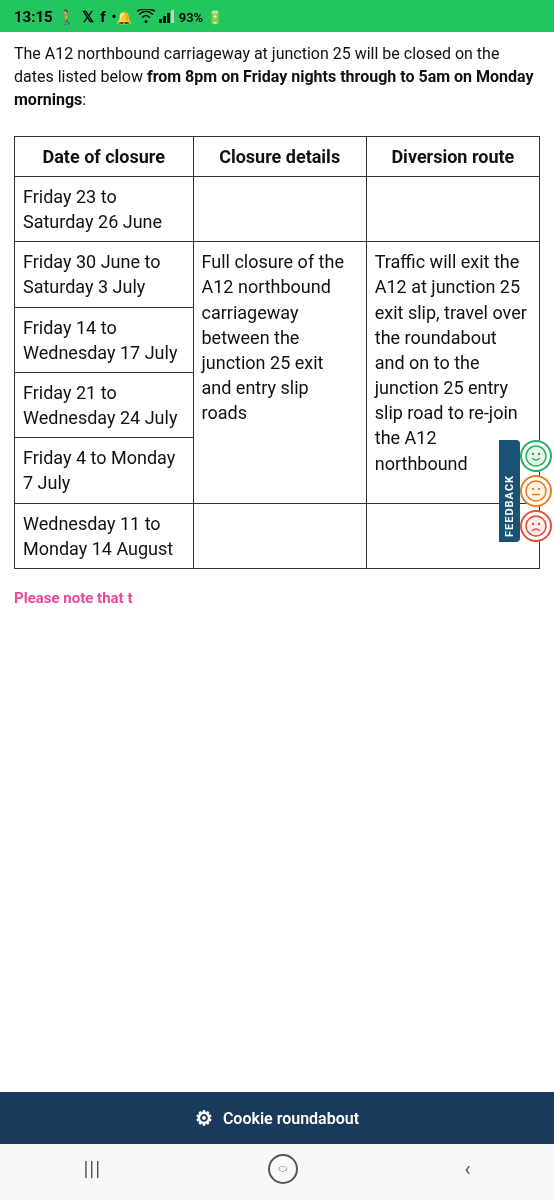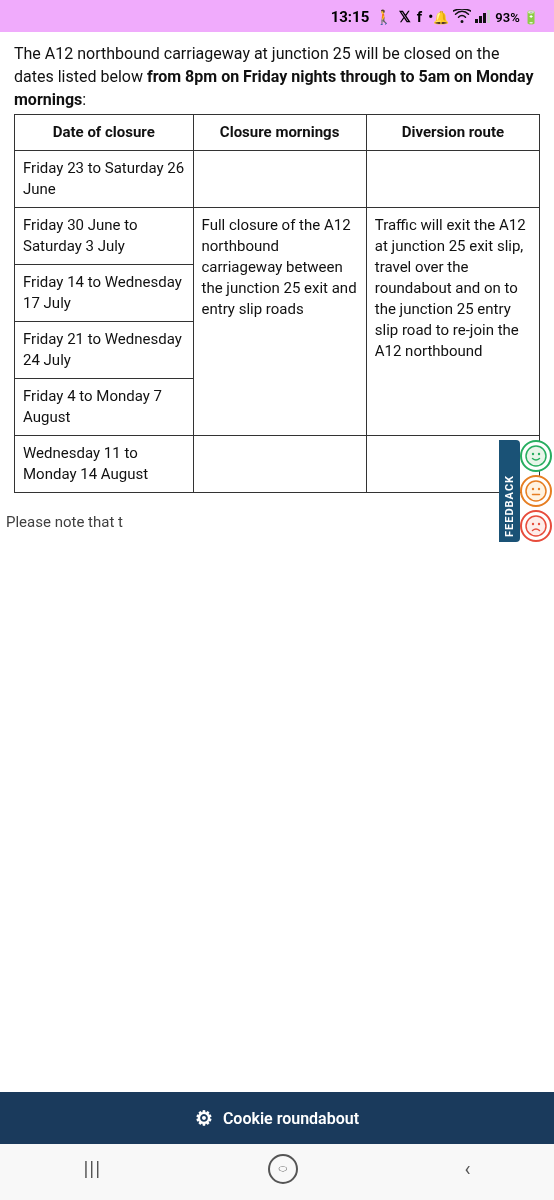--- a/index.html
+++ b/index.html
@@ -9,24 +9,24 @@
       background: #ffffff;
       width: 554px;
       min-height: 1200px;
       overflow-x: hidden;
       position: relative;
     }
 
     
     .status-bar {
       display: flex;
-      justify-content: flex-end;
+      justify-content: flex-start;
       align-items: center;
       padding: 8px 14px 6px 14px;
-      background: #f0abfc;
+      background: #22c55e;
       font-size: 14px;
       font-weight: 600;
     }
     .status-left {
       display: flex;
       align-items: center;
       gap: 6px;
     }
     .status-right {
       display: flex;
@@ -41,32 +41,32 @@
 
     
     .content {
       padding: 10px 14px 14px 14px;
     }
 
     .intro-text {
       font-size: 16px;
       line-height: 1.45;
       color: #111;
-      margin-bottom: 2px;
+      margin-bottom: 24px;
     }
 
     .intro-text strong {
       font-weight: 700;
     }
 
     
     .closure-table {
       width: 100%;
       border-collapse: collapse;
-      font-size: 15px;
+      font-size: 18px;
       line-height: 1.4;
       padding-left: 32px;
     }
 
     .closure-table th,
     .closure-table td {
       border: 1.5px solid #333;
       padding: 7px 8px;
       vertical-align: top;
       color: #111;
@@ -145,22 +145,23 @@
       font-weight: 600;
       border-radius: 0;
     }
 
     .cookie-icon {
       font-size: 20px;
     }
 
     .partial-text {
       font-size: 15px;
-      color: #404040;
-      padding: 6px 14px 0 6px;
+      color: #ec4899;
+      padding: 6px 14px 0 14px;
+      font-weight: bold;
     }
   </style>
 </head>
 <body>
 
 <div class="status-bar">
   <div class="status-left">
     <span class="time">13:15</span>
     <span>🚶</span>
     <span style="font-weight:700;font-size:15px;">𝕏</span>
@@ -193,21 +194,21 @@
 <div class="content">
 
   <p class="intro-text">
     <span>The A12 northbound carriageway at junction 25 will be closed on the dates listed below </span><strong>from 8pm on Friday nights through to 5am on Monday mornings</strong><span>:</span>
   </p>
 
   <table class="closure-table">
     <thead>
       <tr>
         <th class="col-date">Date of closure</th>
-        <th class="col-closure">Closure mornings</th>
+        <th class="col-closure">Closure details</th>
         <th class="col-diversion">Diversion route</th>
       </tr>
     </thead>
     <tbody>
 
       <tr>
         <td>Friday 23 to Saturday 26 June</td>
         <td></td>
         <td></td>
       </tr>
@@ -220,21 +221,21 @@
 
       <tr>
         <td>Friday 14 to Wednesday 17 July</td>
       </tr>
 
       <tr>
         <td>Friday 21 to Wednesday 24 July</td>
       </tr>
 
       <tr>
-        <td>Friday 4 to Monday 7 August</td>
+        <td>Friday 4 to Monday 7 July</td>
       </tr>
 
       <tr>
         <td>Wednesday 11 to Monday 14 August</td>
         <td></td>
         <td></td>
       </tr>
     </tbody>
   </table>
 

